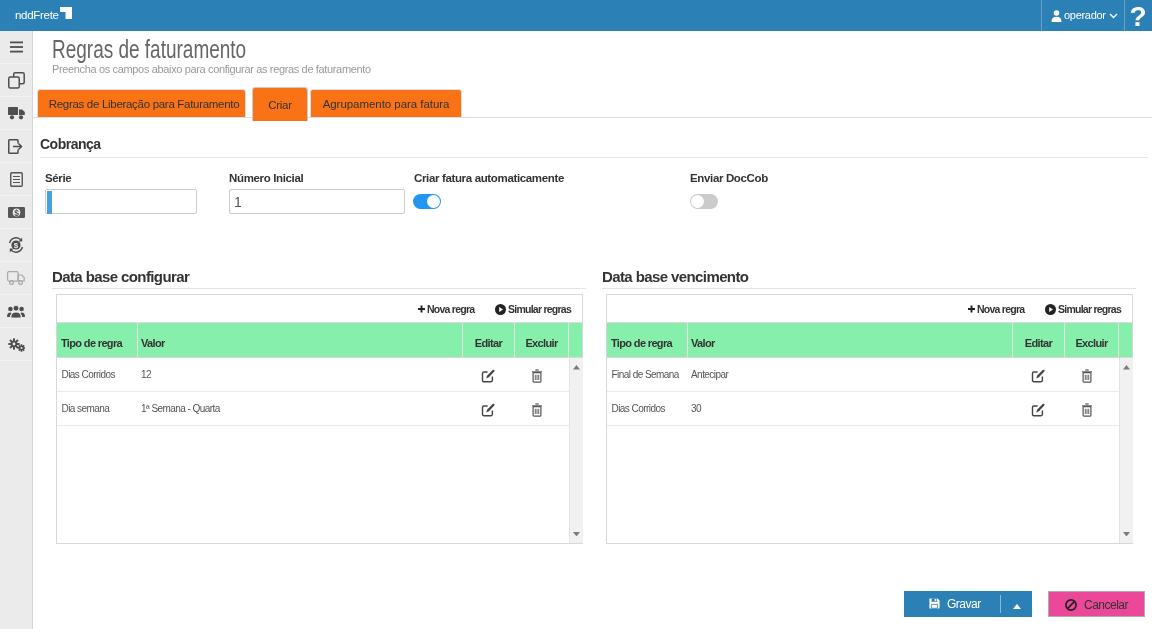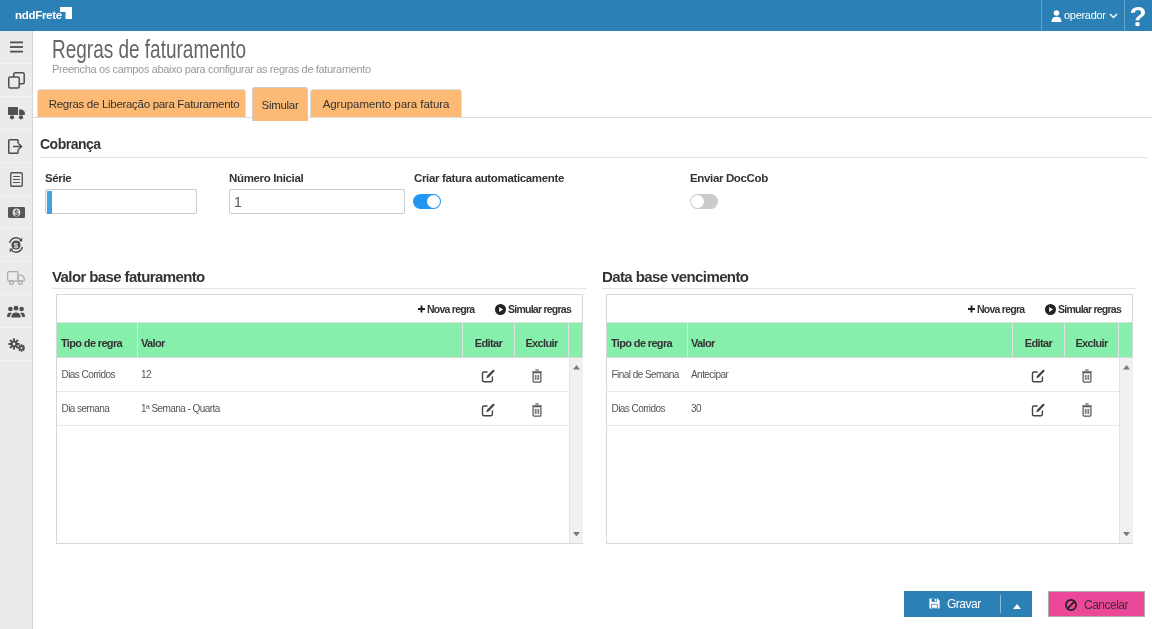--- a/index.html
+++ b/index.html
@@ -2,42 +2,42 @@
 <html><head>
 <meta charset="utf-8">
 <style>
 * { margin:0; padding:0; box-sizing:border-box; }
 html,body { width:1152px; height:629px; overflow:hidden; background:#fff;
   font-family:"Liberation Sans",sans-serif; }
 
 
 #topbar { position:absolute; left:0; top:0; width:1152px; height:31px; background:#2b80b5; }
 #logo { position:absolute; left:15px; top:0; height:31px; line-height:30px; color:#fff;
-  font-weight:bold; font-size:11.5px; letter-spacing:-0.3px; }
+  font-weight:normal; font-size:11.5px; letter-spacing:-0.3px; }
 #logomark { position:absolute; left:60px; top:7px; }
 .tdiv { position:absolute; top:0; width:1px; height:31px; background:rgba(255,255,255,0.28); }
 #opwrap { position:absolute; left:1051px; top:0; height:31px; color:#fff; }
 #optext { position:absolute; left:13px; top:0; line-height:30px; font-size:11px; letter-spacing:-0.3px; color:#fff; }
 #qmark { position:absolute; left:1126px; top:0; width:24px; height:31px; line-height:33px;
   text-align:center; color:#fff; font-size:28px; font-weight:bold; }
 
 
 #sidebar { position:absolute; left:0; top:31px; width:33px; height:598px;
   background:#ebebeb; border-right:1px solid #d5d5d5; }
 .scell { width:32px; height:33px; border-bottom:1px solid #f3f3f3;
   display:flex; align-items:center; justify-content:center; }
 
 
 #ptitle { position:absolute; left:52px; top:34px; font-size:26px; color:#666;
   transform:scaleX(0.73); transform-origin:0 0; white-space:nowrap; }
 #psub { position:absolute; left:52px; top:63px; font-size:11px; letter-spacing:-0.35px; color:#999; }
 
 
 #tabline { position:absolute; left:33px; top:117px; width:1119px; height:1px; background:#ddd; }
-.tab { position:absolute; top:89px; height:29px; line-height:28px; background:#fdba74;
+.tab { position:absolute; top:89px; height:29px; line-height:28px; background:#f97316;
   border:1px solid #ddd; border-radius:3px 3px 0 0; font-size:11.5px; letter-spacing:-0.3px;
   color:#333; text-align:center; white-space:nowrap; z-index:1; }
 .tab.active { top:87px; height:34px; line-height:35px; border-color:#ccc; border-bottom:0;
   z-index:2; }
 
 
 #cobr { position:absolute; left:40px; top:136px; width:1108px; font-size:14px; letter-spacing:-0.5px;
   font-weight:bold; color:#333; padding-bottom:5px; border-bottom:1px solid #e4e4e4; }
 .flabel { position:absolute; top:172px; font-size:11.5px; font-weight:bold;
   letter-spacing:-0.35px; color:#333; }
@@ -193,42 +193,42 @@
       </g>
     </svg>
   </div>
 </div>
 
 <div id="ptitle">Regras de faturamento</div>
 <div id="psub">Preencha os campos abaixo para configurar as regras de faturamento</div>
 
 <div id="tabline"></div>
 <div class="tab" style="left:37px; width:209px; text-indent:5px;">Regras de Liberação para Faturamento</div>
-<div class="tab active" style="left:252px; width:56px;">Simular</div>
+<div class="tab active" style="left:252px; width:56px;">Criar</div>
 <div class="tab" style="left:310px; width:152px; letter-spacing:-0.05px;">Agrupamento para fatura</div>
 
 <div id="cobr">Cobrança</div>
 
 <div class="flabel" style="left:45px;">Série</div>
 <div class="flabel" style="left:229px;">Número Inicial</div>
 <div class="flabel" style="left:414px;">Criar fatura automaticamente</div>
 <div class="flabel" style="left:690px;">Enviar DocCob</div>
 
 <div class="finput" style="left:45px; width:152px;">
     <span class="reqbar"></span>
   </div>
 <div class="finput" style="left:229px; width:176px; padding-left:4px;">1</div>
 <div class="toggle on" style="left:413px;">
     <span class="knob"></span>
   </div>
 <div class="toggle off" style="left:690px;">
     <span class="knob"></span>
   </div>
 
-<div class="sechead" style="left:52px;">Valor base faturamento</div>
+<div class="sechead" style="left:52px;">Data base configurar</div>
 <div class="sechead" style="left:602px;">Data base vencimento</div>
 
 <div class="tbl" style="left:56px;">
   <div class="toolrow">
     <svg style="position:absolute;left:361px;top:10px;" width="7" height="8" viewBox="0 0 7 8">
       <path d="M3.5 0.5 L3.5 7.5 M0 4 L7 4" stroke="#222" stroke-width="1.9"></path>
     </svg>
     <span class="toollink" style="left:370px;">Nova regra</span>
     <svg style="position:absolute;left:438px;top:9px;" width="11" height="11" viewBox="0 0 11 11">
       <circle cx="5.5" cy="5.5" r="5.5" fill="#222"></circle>

